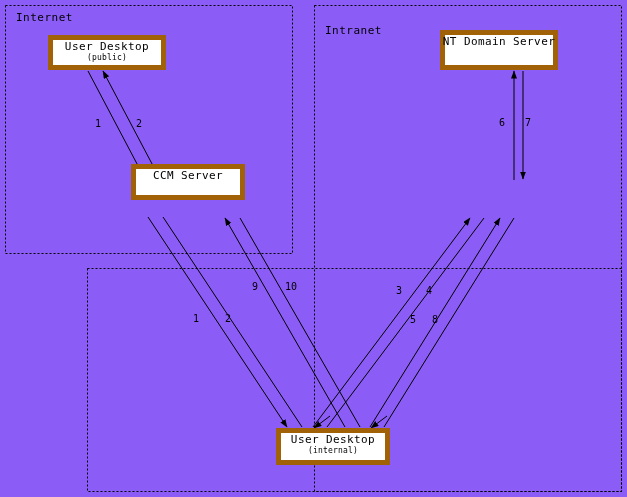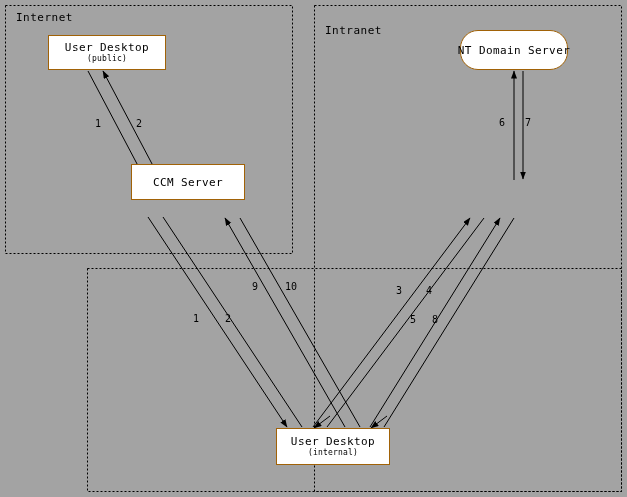--- a/index.html
+++ b/index.html
@@ -1,41 +1,41 @@
 <!DOCTYPE html>
 <html><head>
 <meta charset="utf-8">
 <style>
   html,body{margin:0;padding:0;background:#fff;}
   #canvas{
     position:relative;
     width:627px;height:497px;
-    background:#a3a3a3;
+    background:#8b5cf6;
     font-family:"DejaVu Sans Mono","Liberation Mono",monospace;
     overflow:hidden;
     text-decoration:underline;
   }
   svg.layer{position:absolute;left:0;top:0;width:627px;height:497px;}
   .zone-label{
     position:absolute;
     font-family:"DejaVu Sans Mono","Liberation Mono",monospace;
     font-size:11px;
     color:#000;
     letter-spacing:0.5px;
     white-space:nowrap;
   }
   .node{
     position:absolute;
     box-sizing:border-box;
-    border:1px solid #a16207;
+    border:5px solid #a16207;
     background:#fff;
     display:flex;
     flex-direction:column;
     align-items:center;
-    justify-content:center;
+    justify-content:flex-start;
     color:#000;
     z-index:5;
   }
   .node .t1{
     font-family:"DejaVu Sans Mono","Liberation Mono",monospace;
     font-size:11px;
     letter-spacing:0.4px;
     white-space:nowrap;
     line-height:13px;
   }
@@ -106,21 +106,21 @@
 
   <div class="node" style="left:48px;top:35px;width:118px;height:35px;">
     <div class="t1">User Desktop</div>
     <div class="t2">(public)</div>
   </div>
 
   <div class="node" style="left:131px;top:164px;width:114px;height:36px;">
     <div class="t1">CCM Server</div>
   </div>
 
-  <div class="node" style="left:460px;top:30px;width:108px;height:40px;border-radius:18px;">
+  <div class="node" style="left:440px;top:30px;width:118px;height:40px;">
     <div class="t1">NT Domain Server</div>
   </div>
 
 
   <div class="node" style="left:276px;top:428px;width:114px;height:37px;">
     <div class="t1">User Desktop</div>
     <div class="t2">(internal)</div>
   </div>
 
   <div class="flow-label" style="left:95px;top:118px;">1</div>

